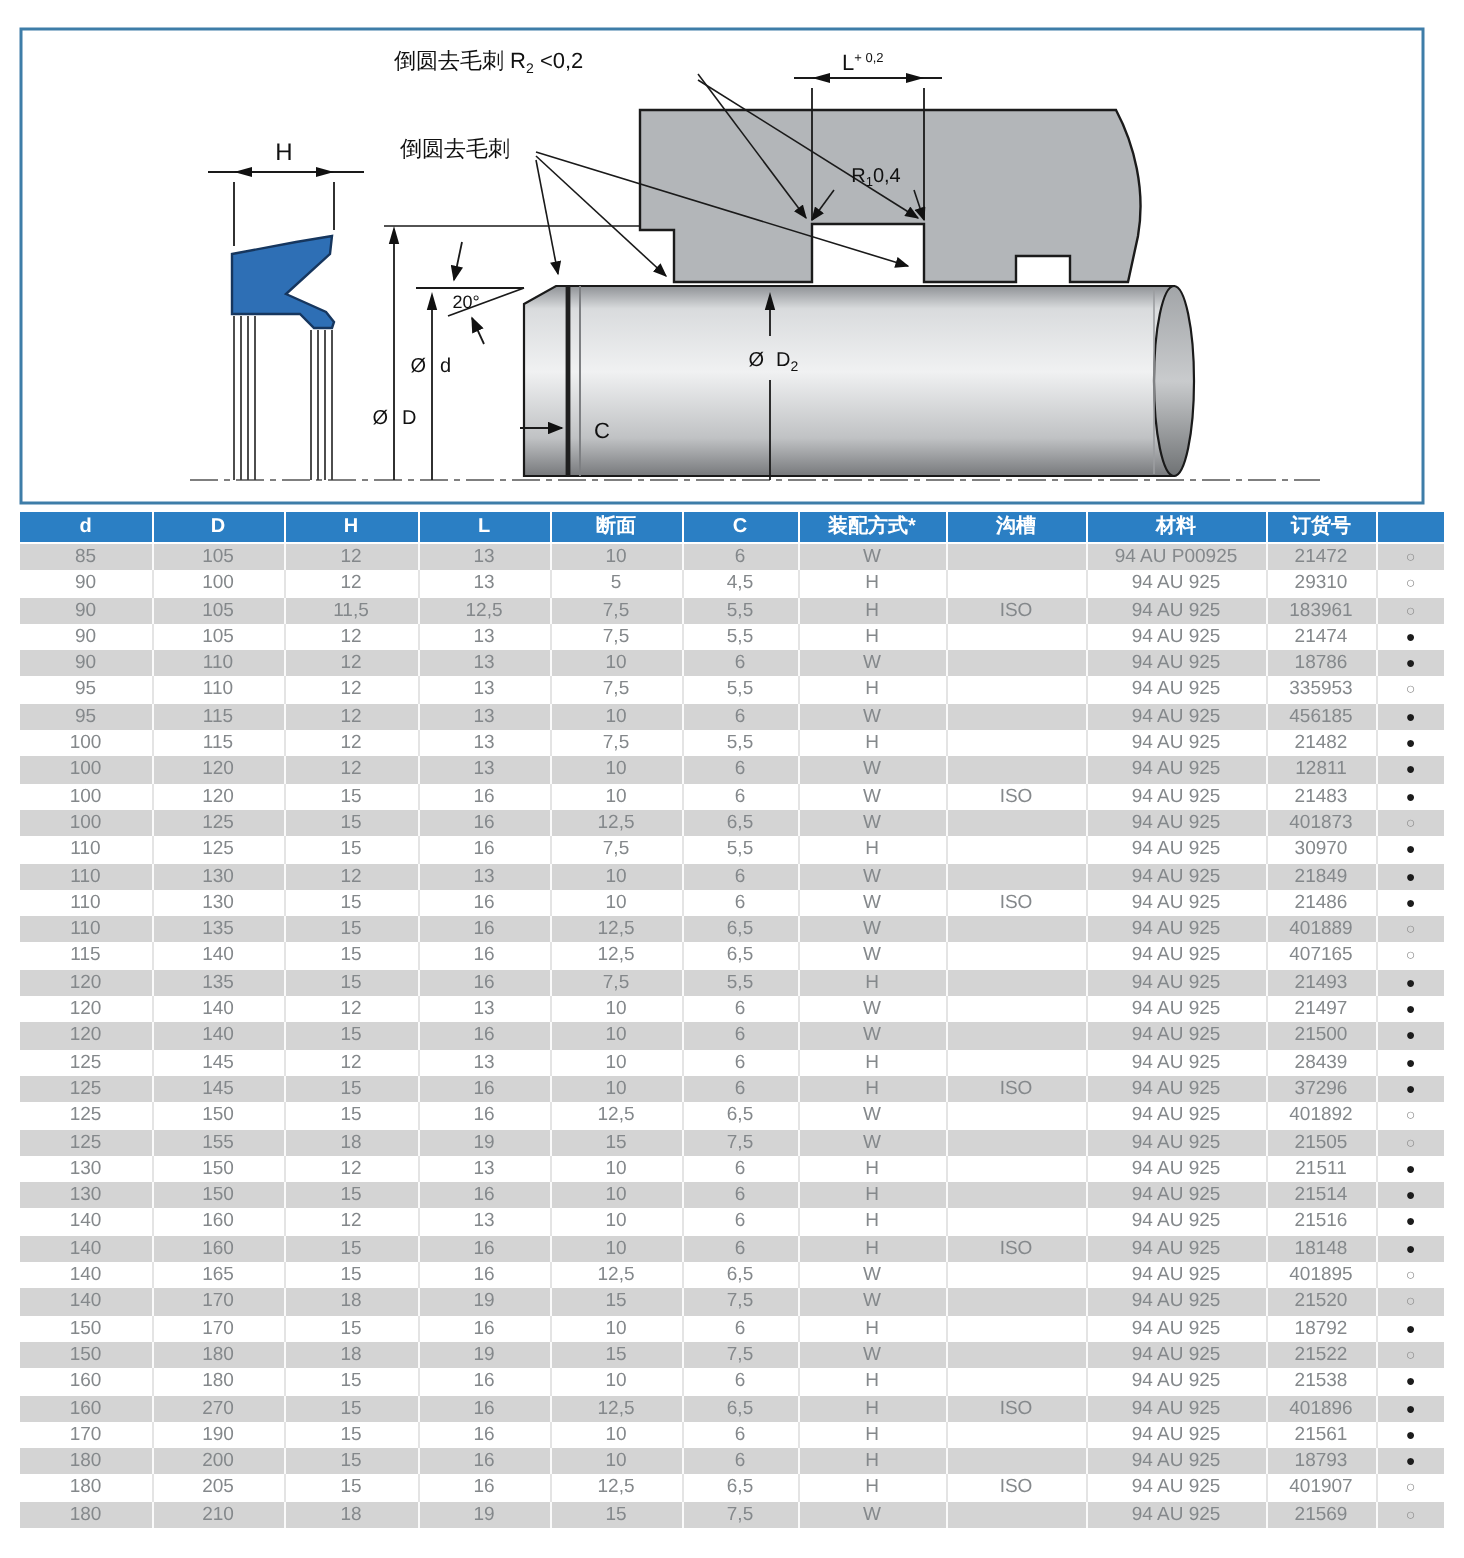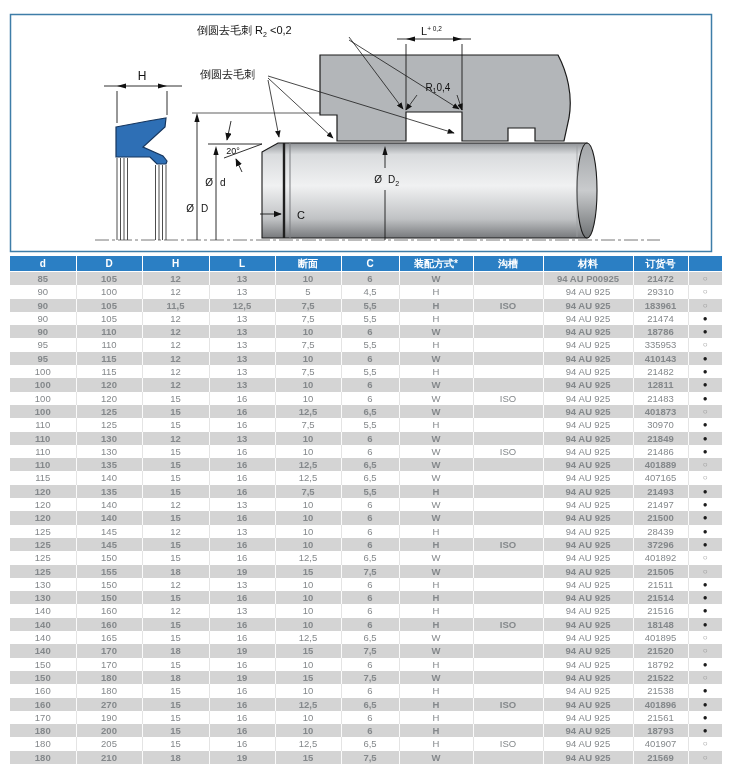--- a/index.html
+++ b/index.html
@@ -18,21 +18,21 @@
     background:#2b7fc4;color:#ffffff;font-size:10px;font-weight:600;
     height:15px;padding:0;text-align:center;line-height:15px;
     border-right:1px solid #ffffff;border-bottom:1px solid #ffffff;
     white-space:nowrap;overflow:hidden;
   }
   .spec-table th:last-child{border-right:none;}
   .spec-table td{
     font-size:9.5px;color:#84888b;text-align:center;padding:0;
     height:13.3px;line-height:13.3px;white-space:nowrap;overflow:hidden;
   }
-  .spec-table tr.odd{background:#d4d4d4;font-weight:bold;}
+  .spec-table tr.odd{background:#d4d4d4;}
   .spec-table tr.even{background:#ffffff;}
   .spec-table tr.odd td{border-right:1px solid #fafafa;}
   .spec-table tr.even td{border-right:1px solid #e4e4e4;}
   .spec-table tr td:last-child{border-right:none;}
   .spec-table td.dot-filled{font-size:8px;color:#1c1c1c;}
   .spec-table td.dot-open{font-size:8px;color:#8f8f8f;}
   text{font-family:"Liberation Sans", sans-serif;fill:#111111;}
 </style>
 </head>
 <body>
@@ -273,21 +273,21 @@
       <tr class="odd">
         <td>95</td>
         <td>115</td>
         <td>12</td>
         <td>13</td>
         <td>10</td>
         <td>6</td>
         <td>W</td>
         <td></td>
         <td>94 AU 925</td>
-        <td>410143</td>
+        <td>456185</td>
         <td class="dot-filled">●</td>
       </tr>
       <tr class="even">
         <td>100</td>
         <td>115</td>
         <td>12</td>
         <td>13</td>
         <td>7,5</td>
         <td>5,5</td>
         <td>H</td>

